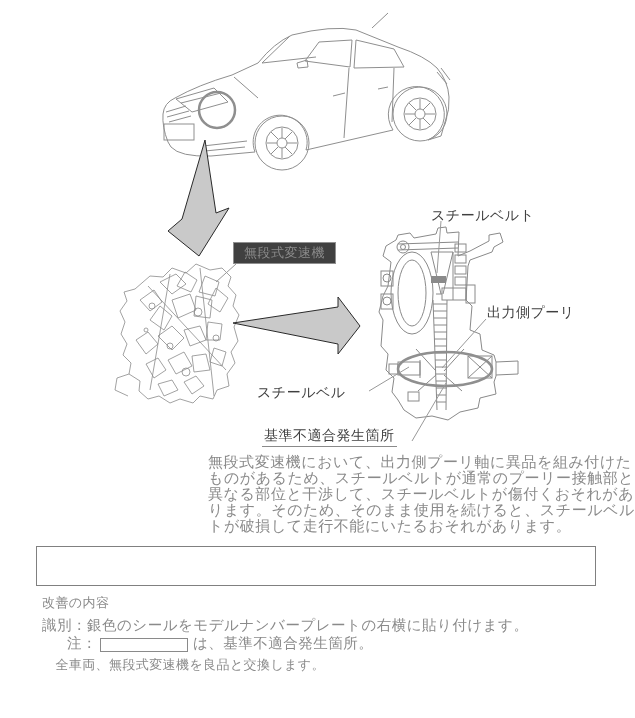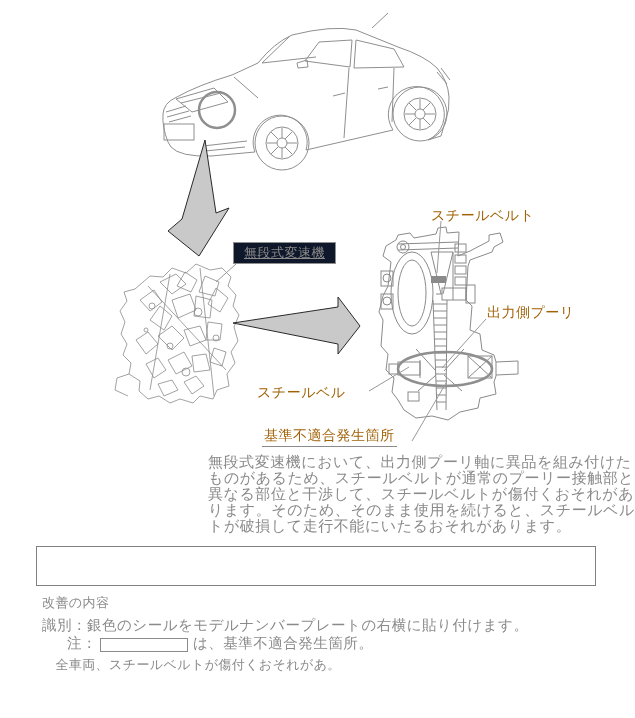--- a/index.html
+++ b/index.html
@@ -2,25 +2,25 @@
 <html><head>
 <meta charset="utf-8">
 <style>
   html,body{margin:0;padding:0;background:#fff;}
   .page{
     position:relative;width:635px;height:718px;background:#ffffff;overflow:hidden;
     font-family:"Liberation Sans","DejaVu Sans",sans-serif;color:#8a8a8a;
   }
   .abs{position:absolute;}
   svg.artwork{position:absolute;left:0;top:0;pointer-events:none;}
-  .label{font-size:14px;letter-spacing:.5px;white-space:nowrap;color:#a16207;}
+  .label{font-size:14px;letter-spacing:.5px;white-space:nowrap;color:#404040;}
   .cvt-box{
     left:233px;top:242px;width:103px;height:22px;box-sizing:border-box;
     border:1px solid #8f8f8f;font-size:13px;line-height:20px;text-align:center;
-    letter-spacing:.5px;background:#0f172a;text-decoration:underline;
+    letter-spacing:.5px;background:#404040;
   }
   .steel-belt{left:431px;top:207px;}
   .output-pulley{left:487px;top:304px;}
   .output-pulley-shaft{left:257px;top:384px;}
   .defect-location{
     left:262px;top:427px;border-bottom:1px solid #8a8a8a;padding:0 2px 1px 2px;
   }
   .description{left:208px;top:454px;width:430px;}
   .description .dline{
     font-size:15px;line-height:16px;letter-spacing:.55px;white-space:nowrap;
@@ -150,21 +150,21 @@
   <div class="abs description">
     <div class="dline">無段式変速機において、出力側プーリ軸に異品を組み付けた</div>
     <div class="dline">ものがあるため、スチールベルトが通常のプーリー接触部と</div>
     <div class="dline">異なる部位と干渉して、スチールベルトが傷付くおそれがあ</div>
     <div class="dline">ります。そのため、そのまま使用を続けると、スチールベル</div>
     <div class="dline">トが破損して走行不能にいたるおそれがあります。</div>
   </div>
 
   <div class="abs impv-box">
     <div class="iline">改善の内容</div>
-    <div class="iline">　全車両、スチールベルトが傷付くおそれがあ。</div>
+    <div class="iline">　全車両、無段式変速機を良品と交換します。</div>
   </div>
 
   <div class="abs id-line">識別：銀色のシールをモデルナンバープレートの右横に貼り付けます。</div>
 
   <div class="abs note-line">
     <span>注：</span>
     <span class="part-box"></span>
     <span>は、基準不適合発生箇所。</span>
   </div>
 

